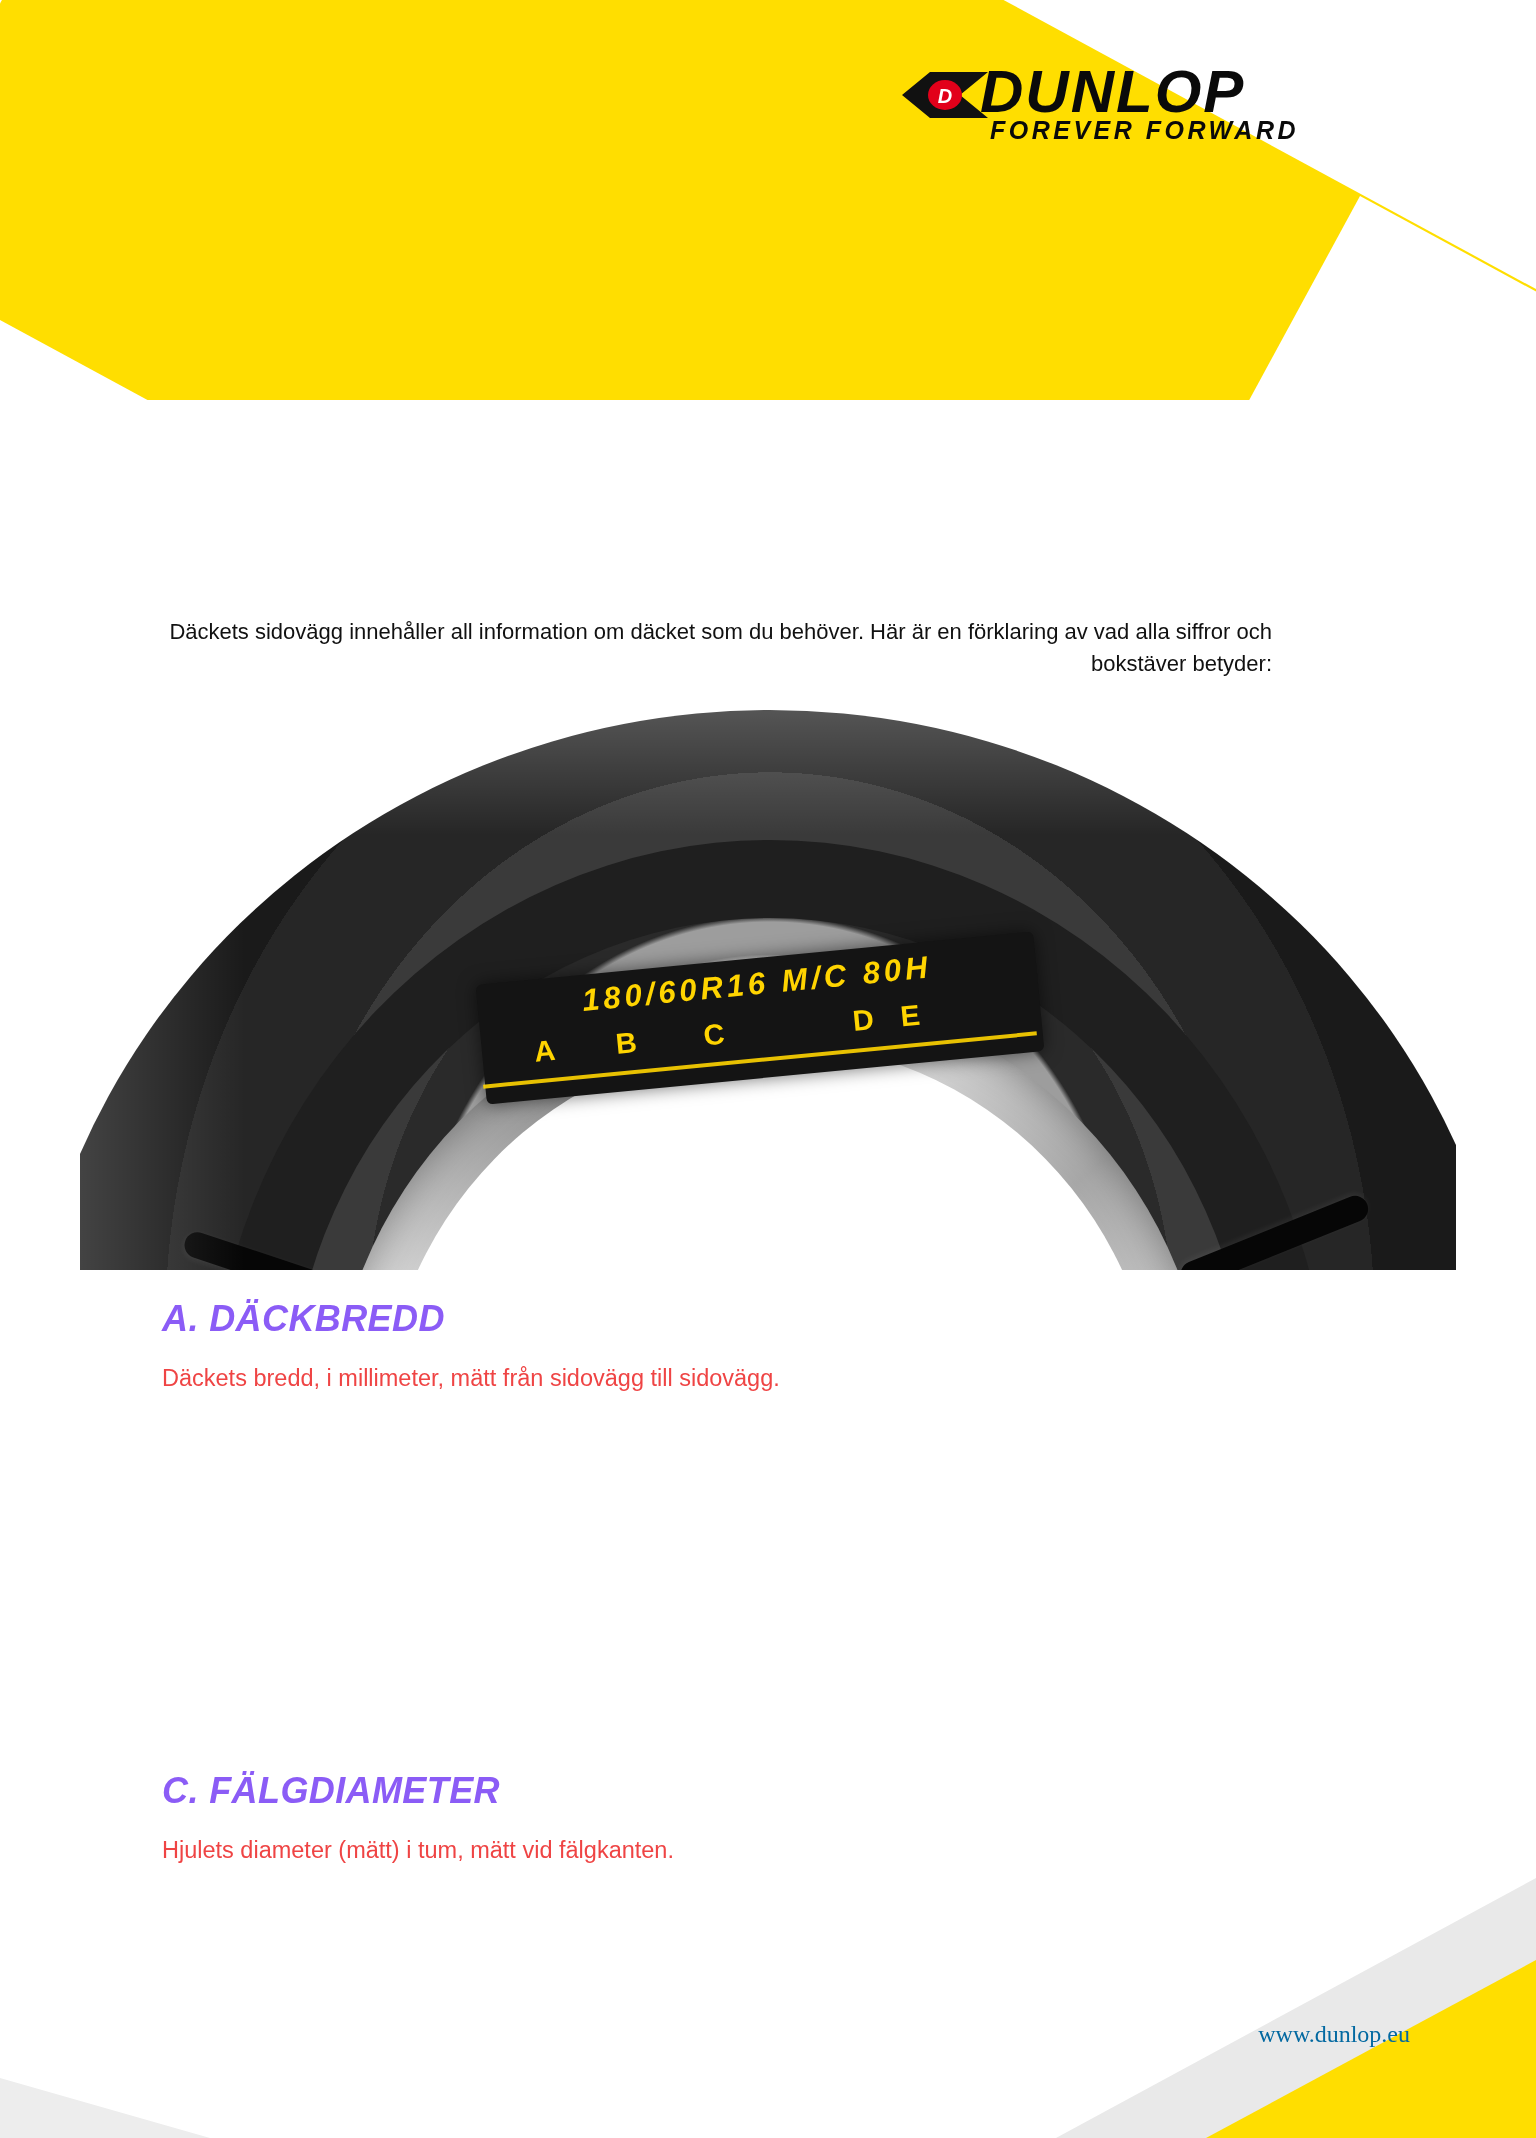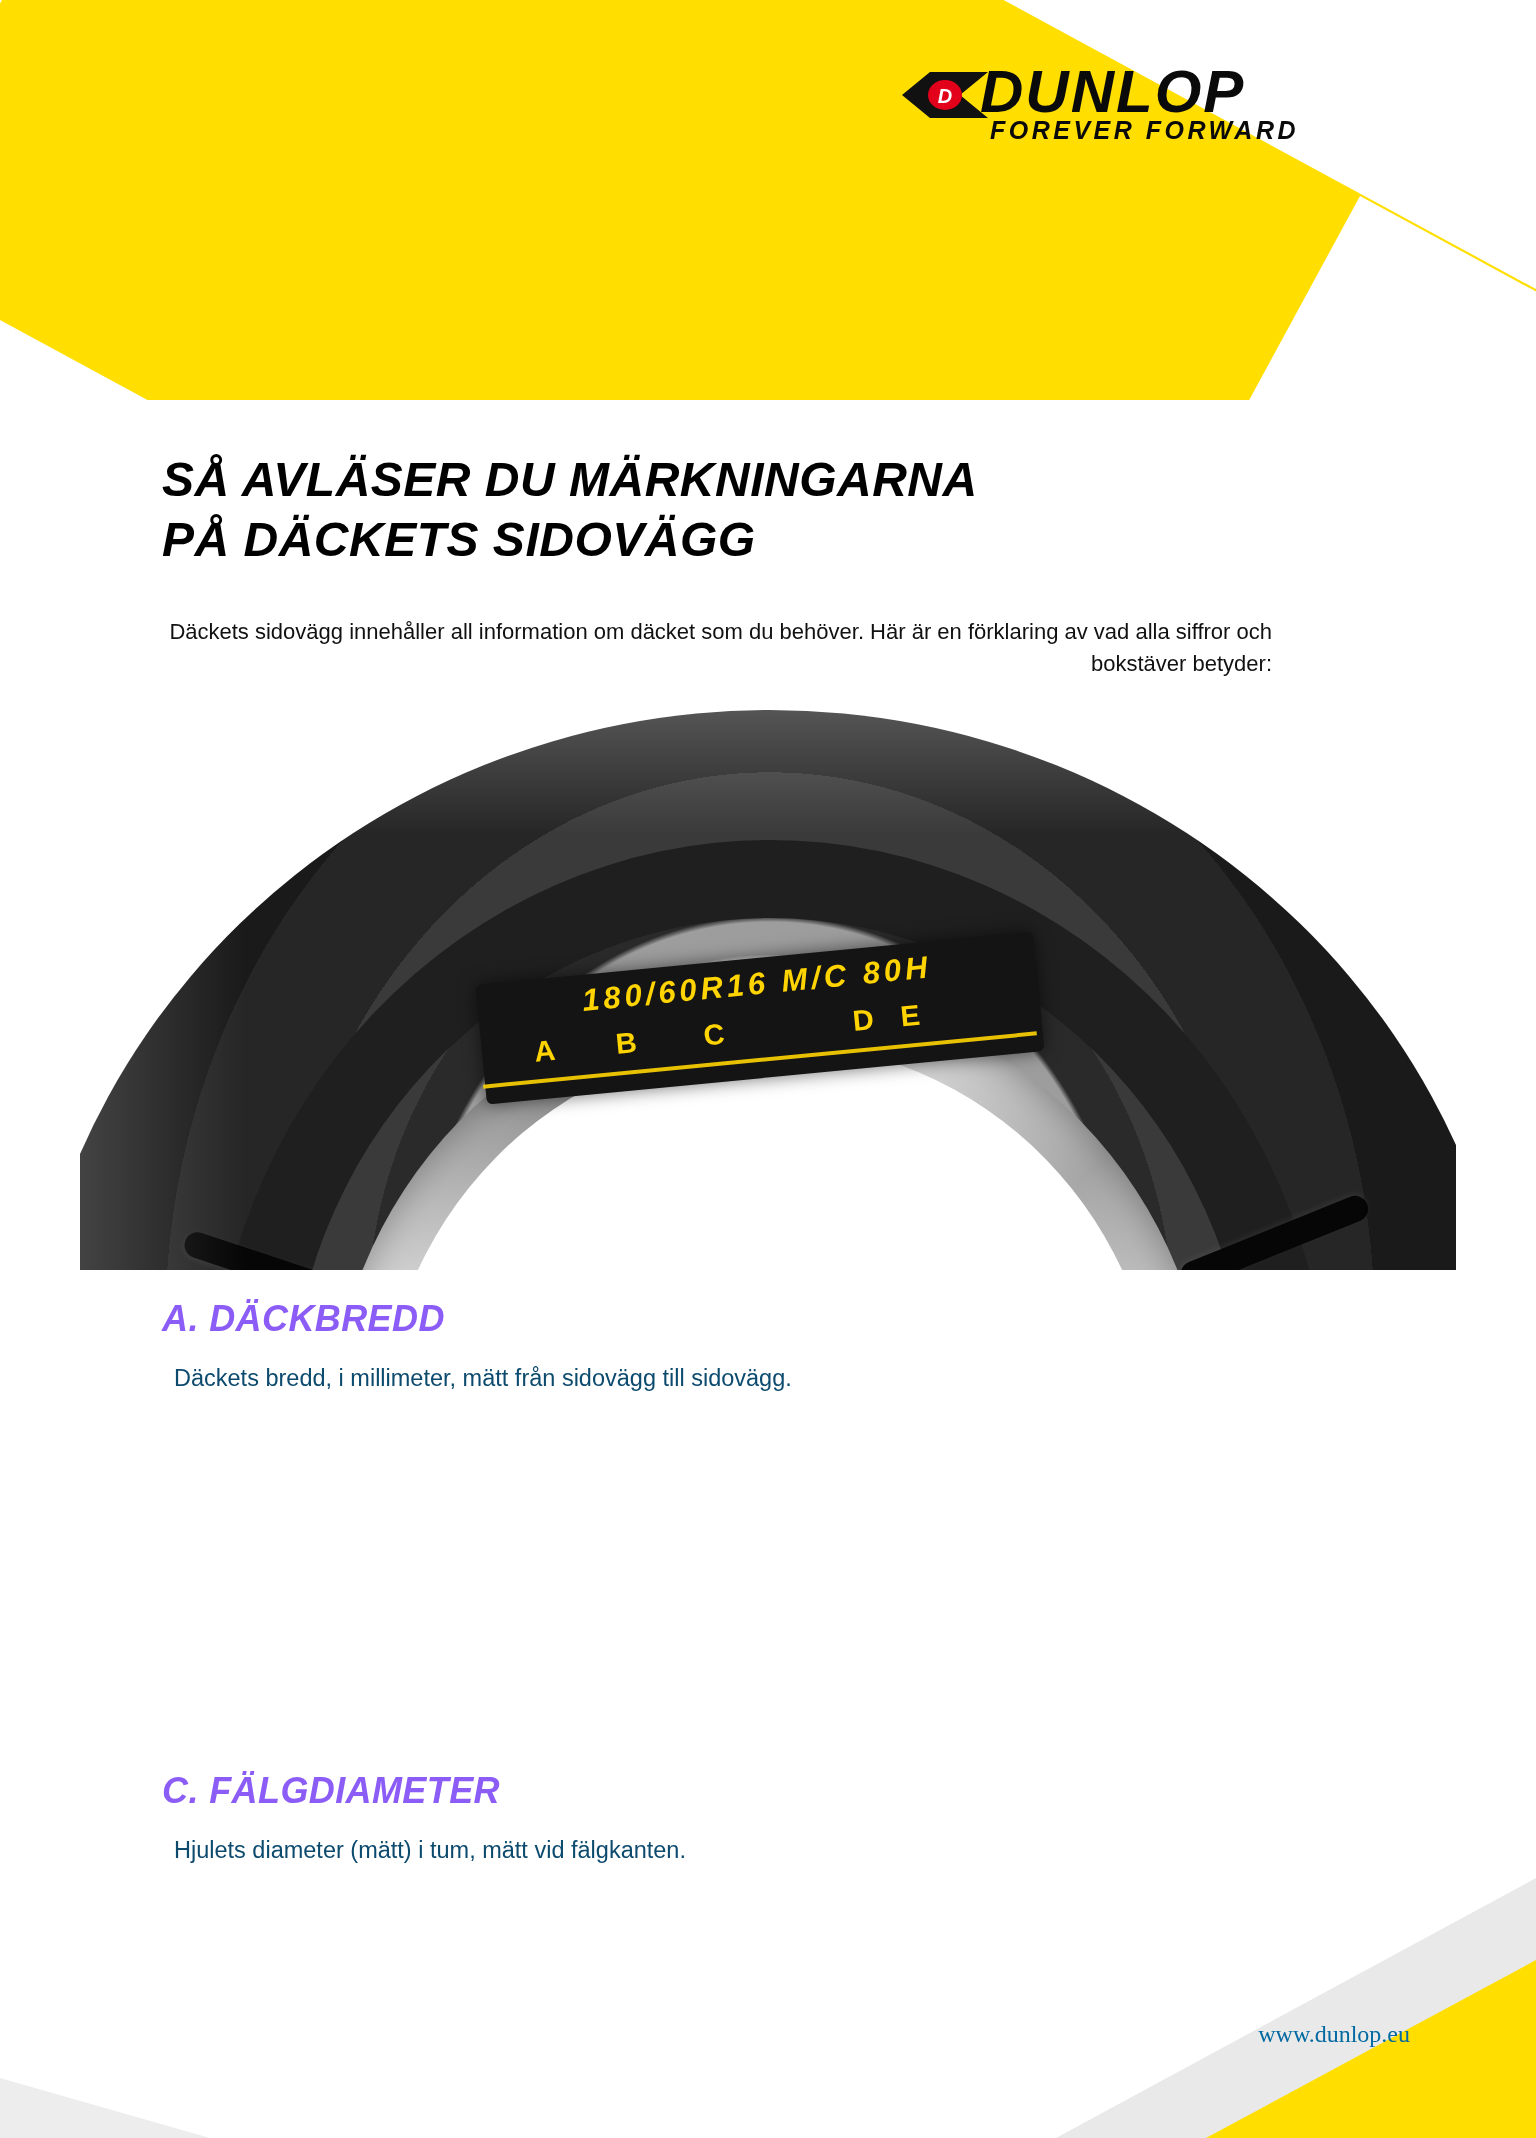--- a/index.html
+++ b/index.html
@@ -284,24 +284,24 @@
   .section h2 {
     margin: 0 0 22px 0;
     font-size: 36px;
     line-height: 42px;
     font-weight: bold;
     font-style: italic;
     color: #8b5cf6;
     letter-spacing: 0.4px;
   }
   .section p {
-    margin: 12px;
+    margin: 0;
     font-size: 23.5px;
     line-height: 32px;
-    color: #0c4a6e;
+    color: #ef4444;
   }
   #sec-a { top: 1298px; }
   #sec-b { top: 1494px; }
   #sec-c { top: 1770px; }
 
   
   .bottom-deco {
     position: absolute;
     left: 0;
     bottom: 0;
@@ -360,24 +360,20 @@
   <div class="logo">
     <svg class="flying-d" viewBox="0 0 92 54">
       <path d="M2 27 L30 4 L88 4 L60 27 L88 50 L30 50 Z" fill="#111111"></path>
       <ellipse cx="45" cy="27" rx="17" ry="15" fill="#E2001A"></ellipse>
       <text x="45" y="35" font-family="Liberation Sans, sans-serif" font-size="20" font-weight="bold" font-style="italic" fill="#ffffff" text-anchor="middle">D</text>
     </svg>
     <div class="wordmark">DUNLOP</div>
     <div class="tagline">FOREVER FORWARD</div>
   </div>
 
-  <h1 class="headline">
-    <span>SÅ AVLÄSER DU MÄRKNINGARNA</span>
-    <span class="l2">PÅ DÄCKETS SIDOVÄGG</span>
-  </h1>
 
   <p class="intro">Däckets sidovägg innehåller all information om däcket som du behöver. Här är en förklaring av vad alla siffror och bokstäver betyder:</p>
 
   <div class="tire-photo">
     <div class="bg"></div>
     <div class="tire-outer"></div>
     <div class="rim"></div>
     <div class="rim-inner"></div>
     <div class="sidewall"></div>
 

